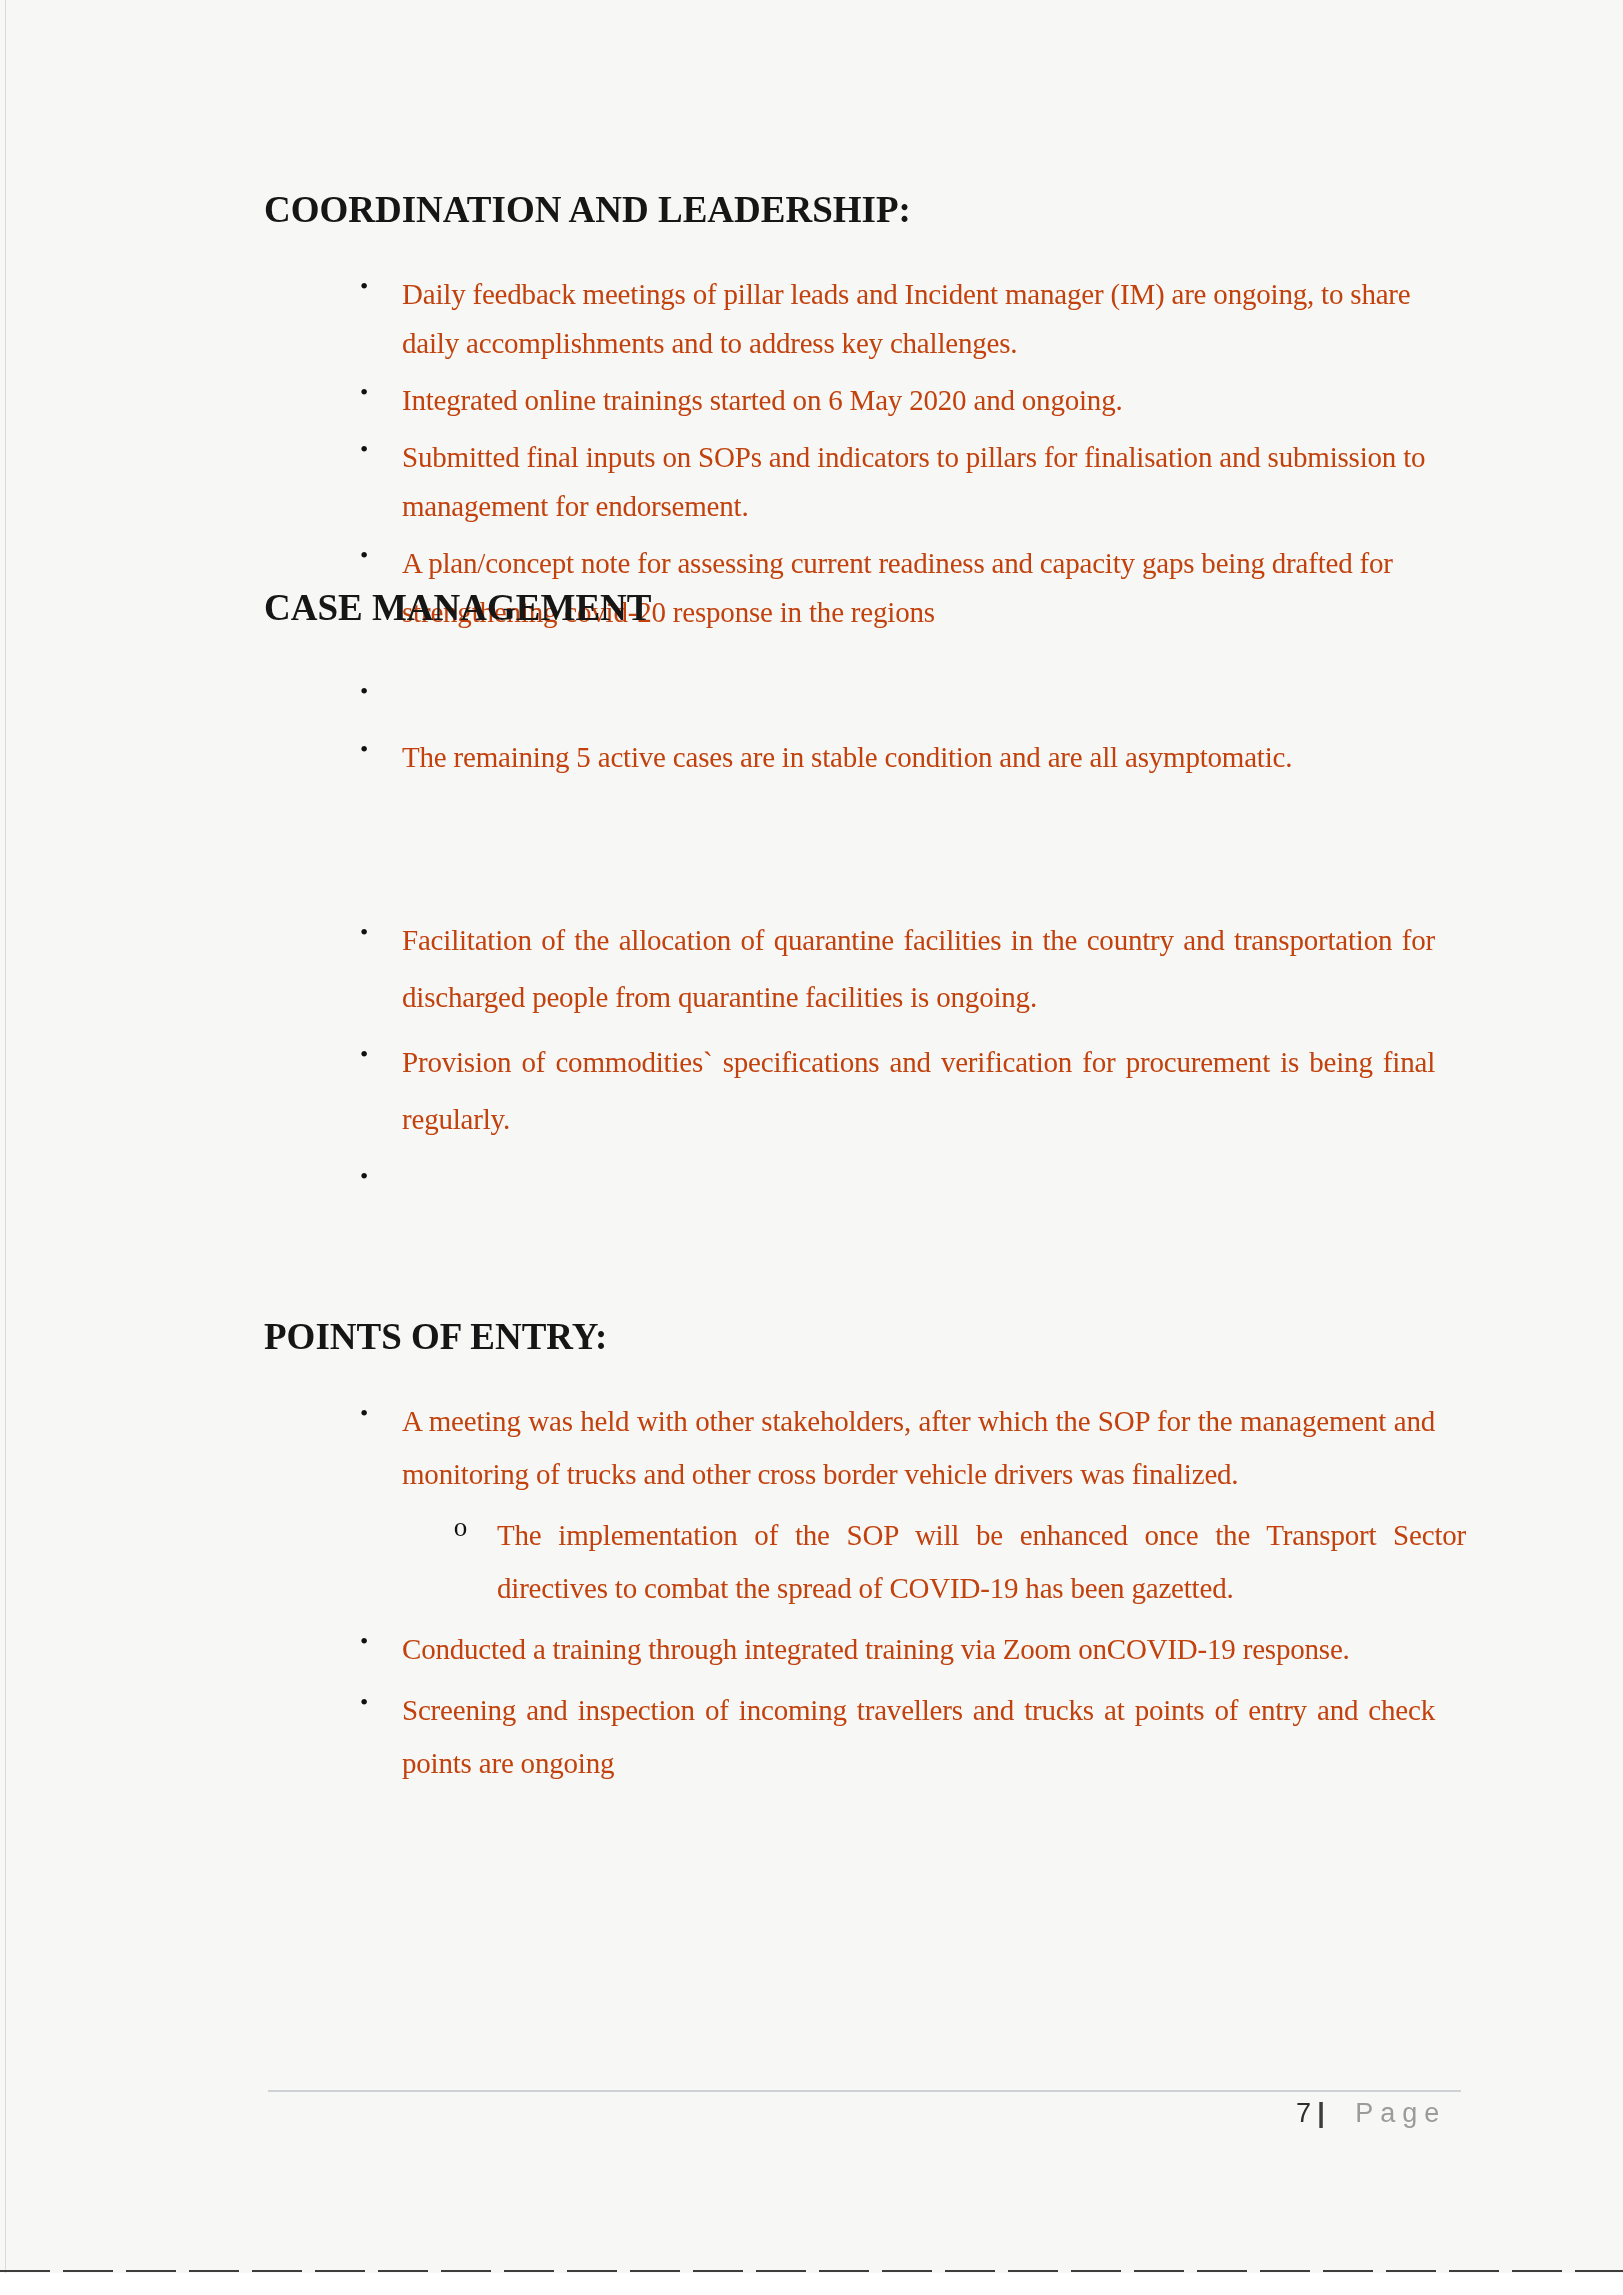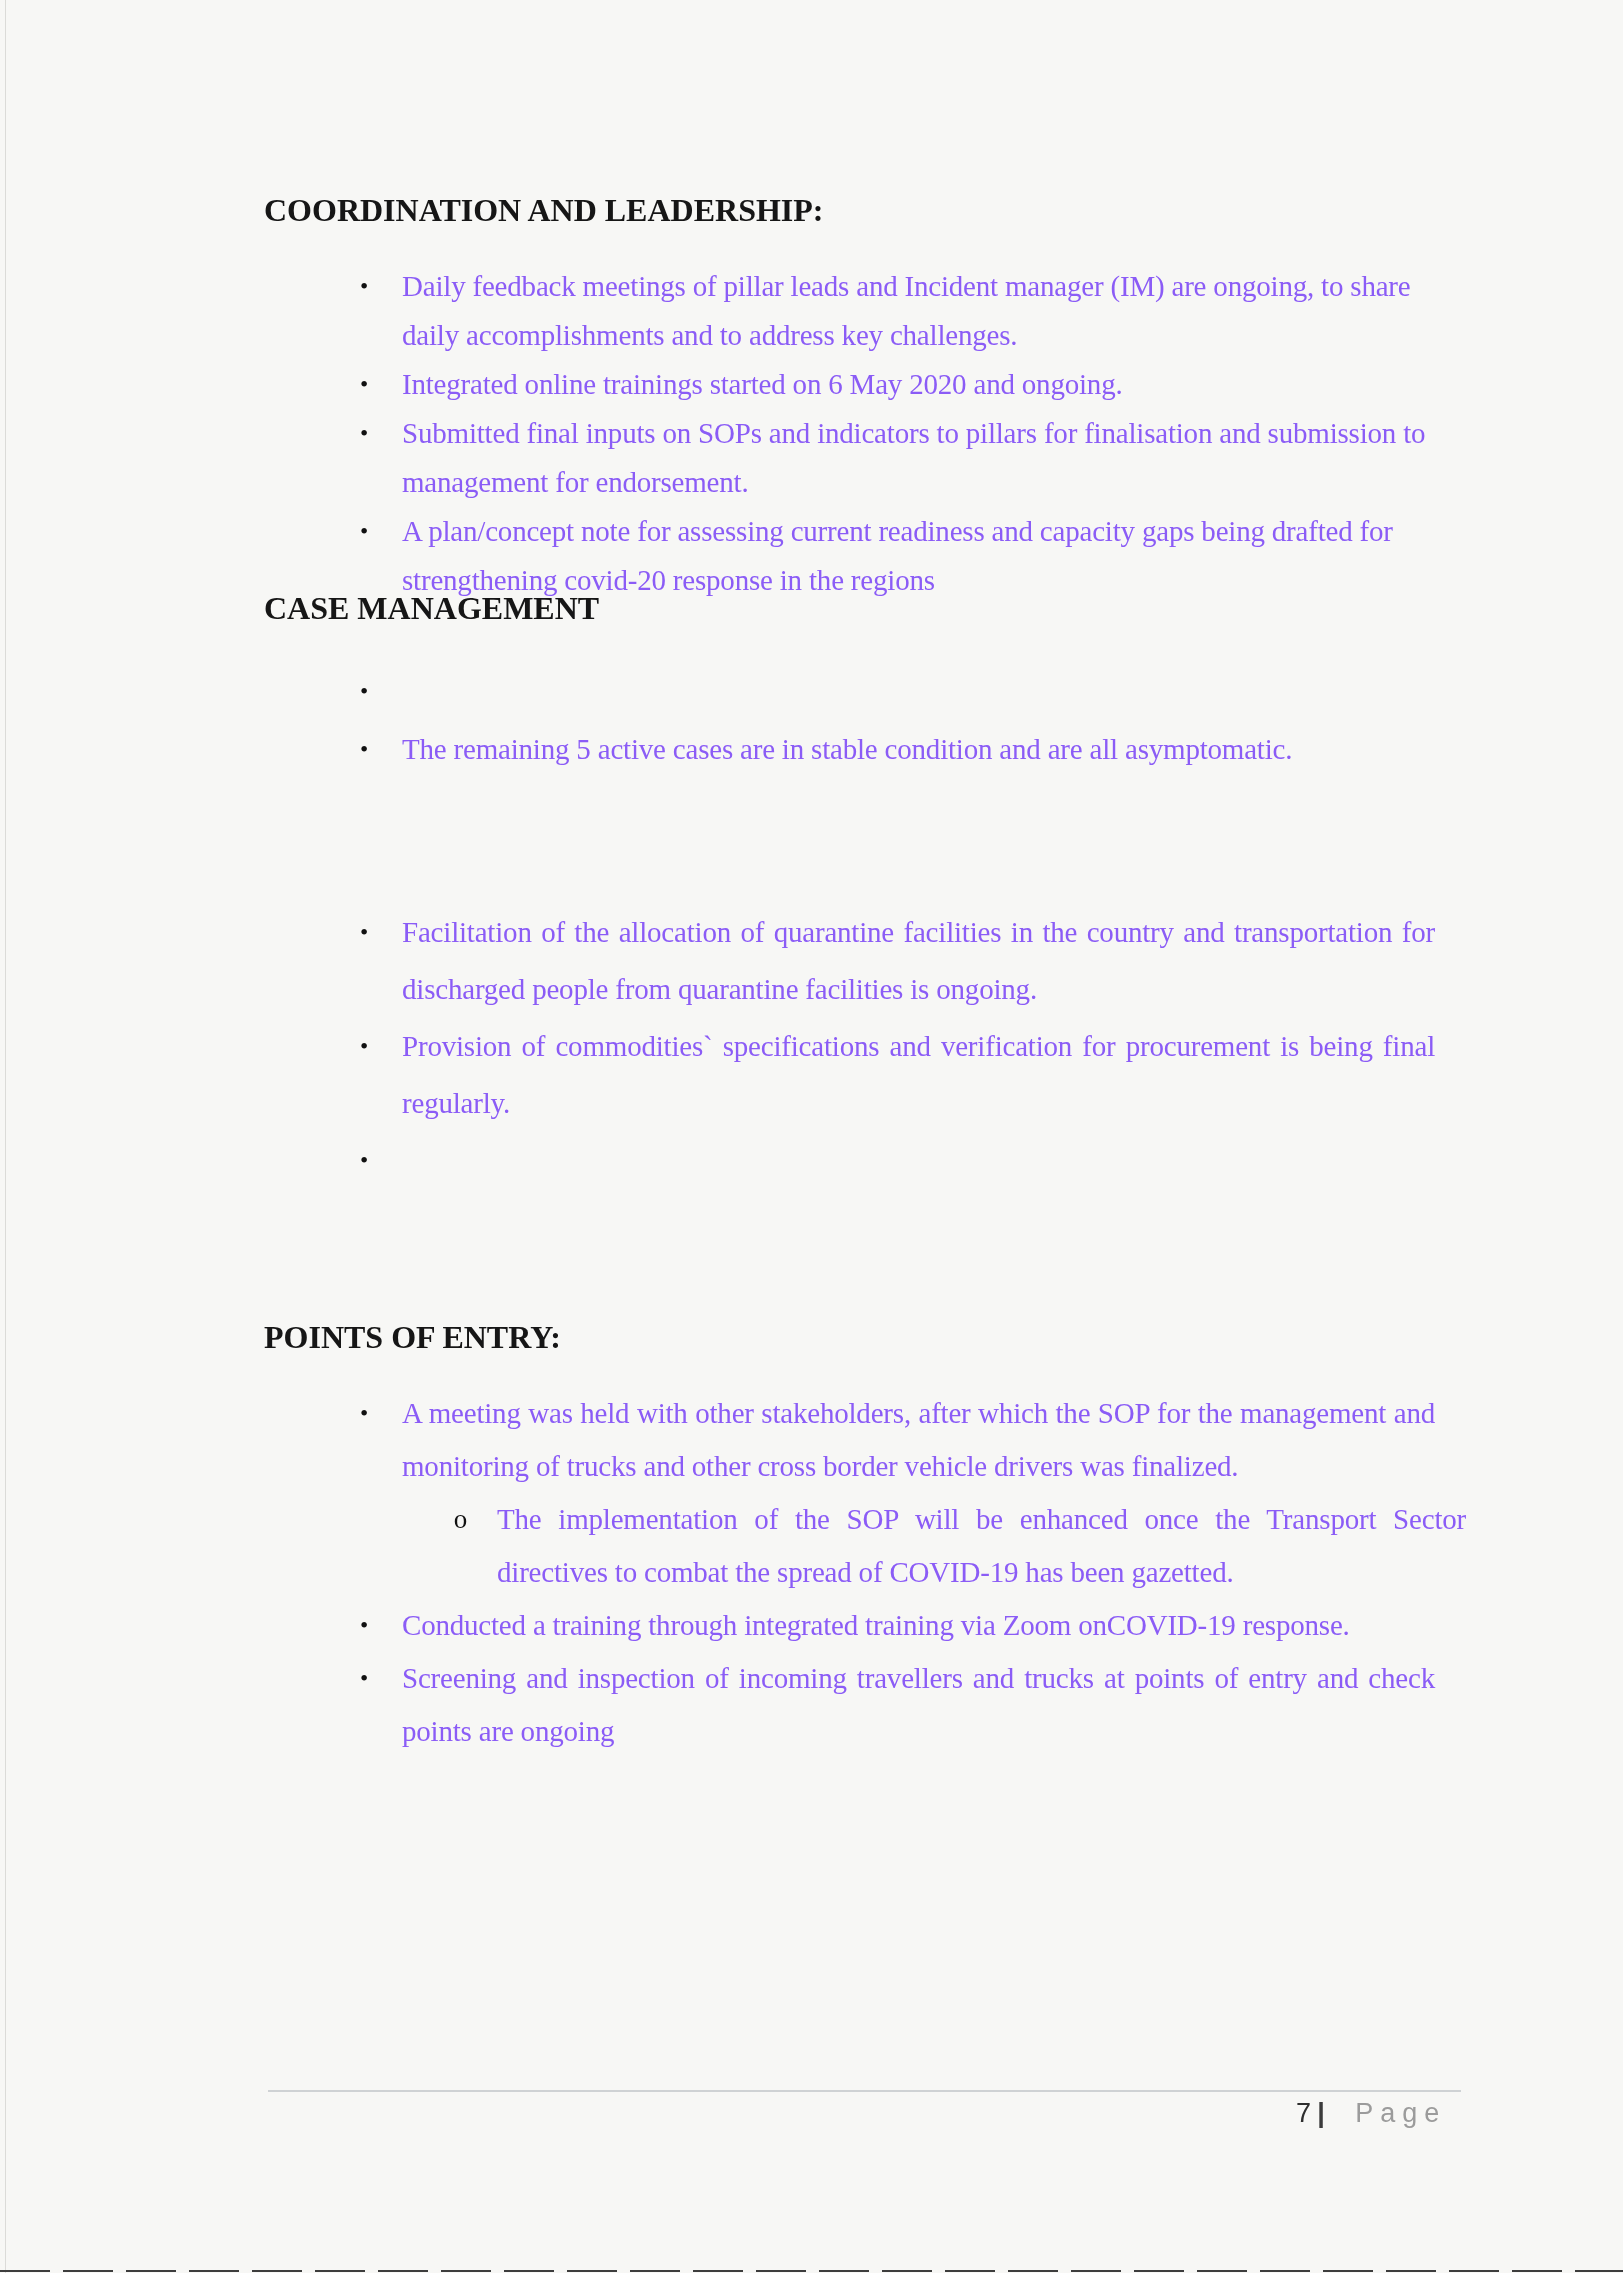--- a/index.html
+++ b/index.html
@@ -15,31 +15,31 @@
   .edge-left{
     position:absolute;left:4.7px;top:0;width:1.6px;height:2273px;background:#dbdbd8;
   }
   .edge-bottom{
     position:absolute;left:0;top:2270px;width:1623px;height:2.4px;
     background:repeating-linear-gradient(90deg,#3d3d3d 0 50px,rgba(0,0,0,0) 50px 63px);
   }
   
   .section{position:absolute;left:264px;width:1171px;}
   .section h2{
-    margin:0;font-size:32px;line-height:38px;font-weight:bold;color:#161616;
+    margin:0;font-size:37px;line-height:38px;font-weight:bold;color:#161616;
     letter-spacing:0;
   }
   .section ul{list-style:none;margin:0;padding:0;}
   .li{display:flex;padding-left:88px;}
   .li .marker{
     flex:0 0 50px;padding-left:7.9px;box-sizing:border-box;
     font-size:23.6px;color:#111;
   }
   .li .text{
-    flex:1;font-size:29px;letter-spacing:-0.2px;color:#8b5cf6;
+    flex:1;font-size:29px;letter-spacing:-0.2px;color:#c2410c;margin-top:8px;
   }
   .li.sub{padding-left:185px;margin-right:-31px;}
   .li.sub .marker{flex:0 0 48px;padding-left:4.7px;font-size:27px;}
   
   .s1{top:191px;}
   .s1 ul{margin-top:33px;}
   .s1 .li{line-height:49px;}
   .s1 .text{text-align:left;}
   .s2{top:589px;}
   .s2 ul{margin-top:35px;}

